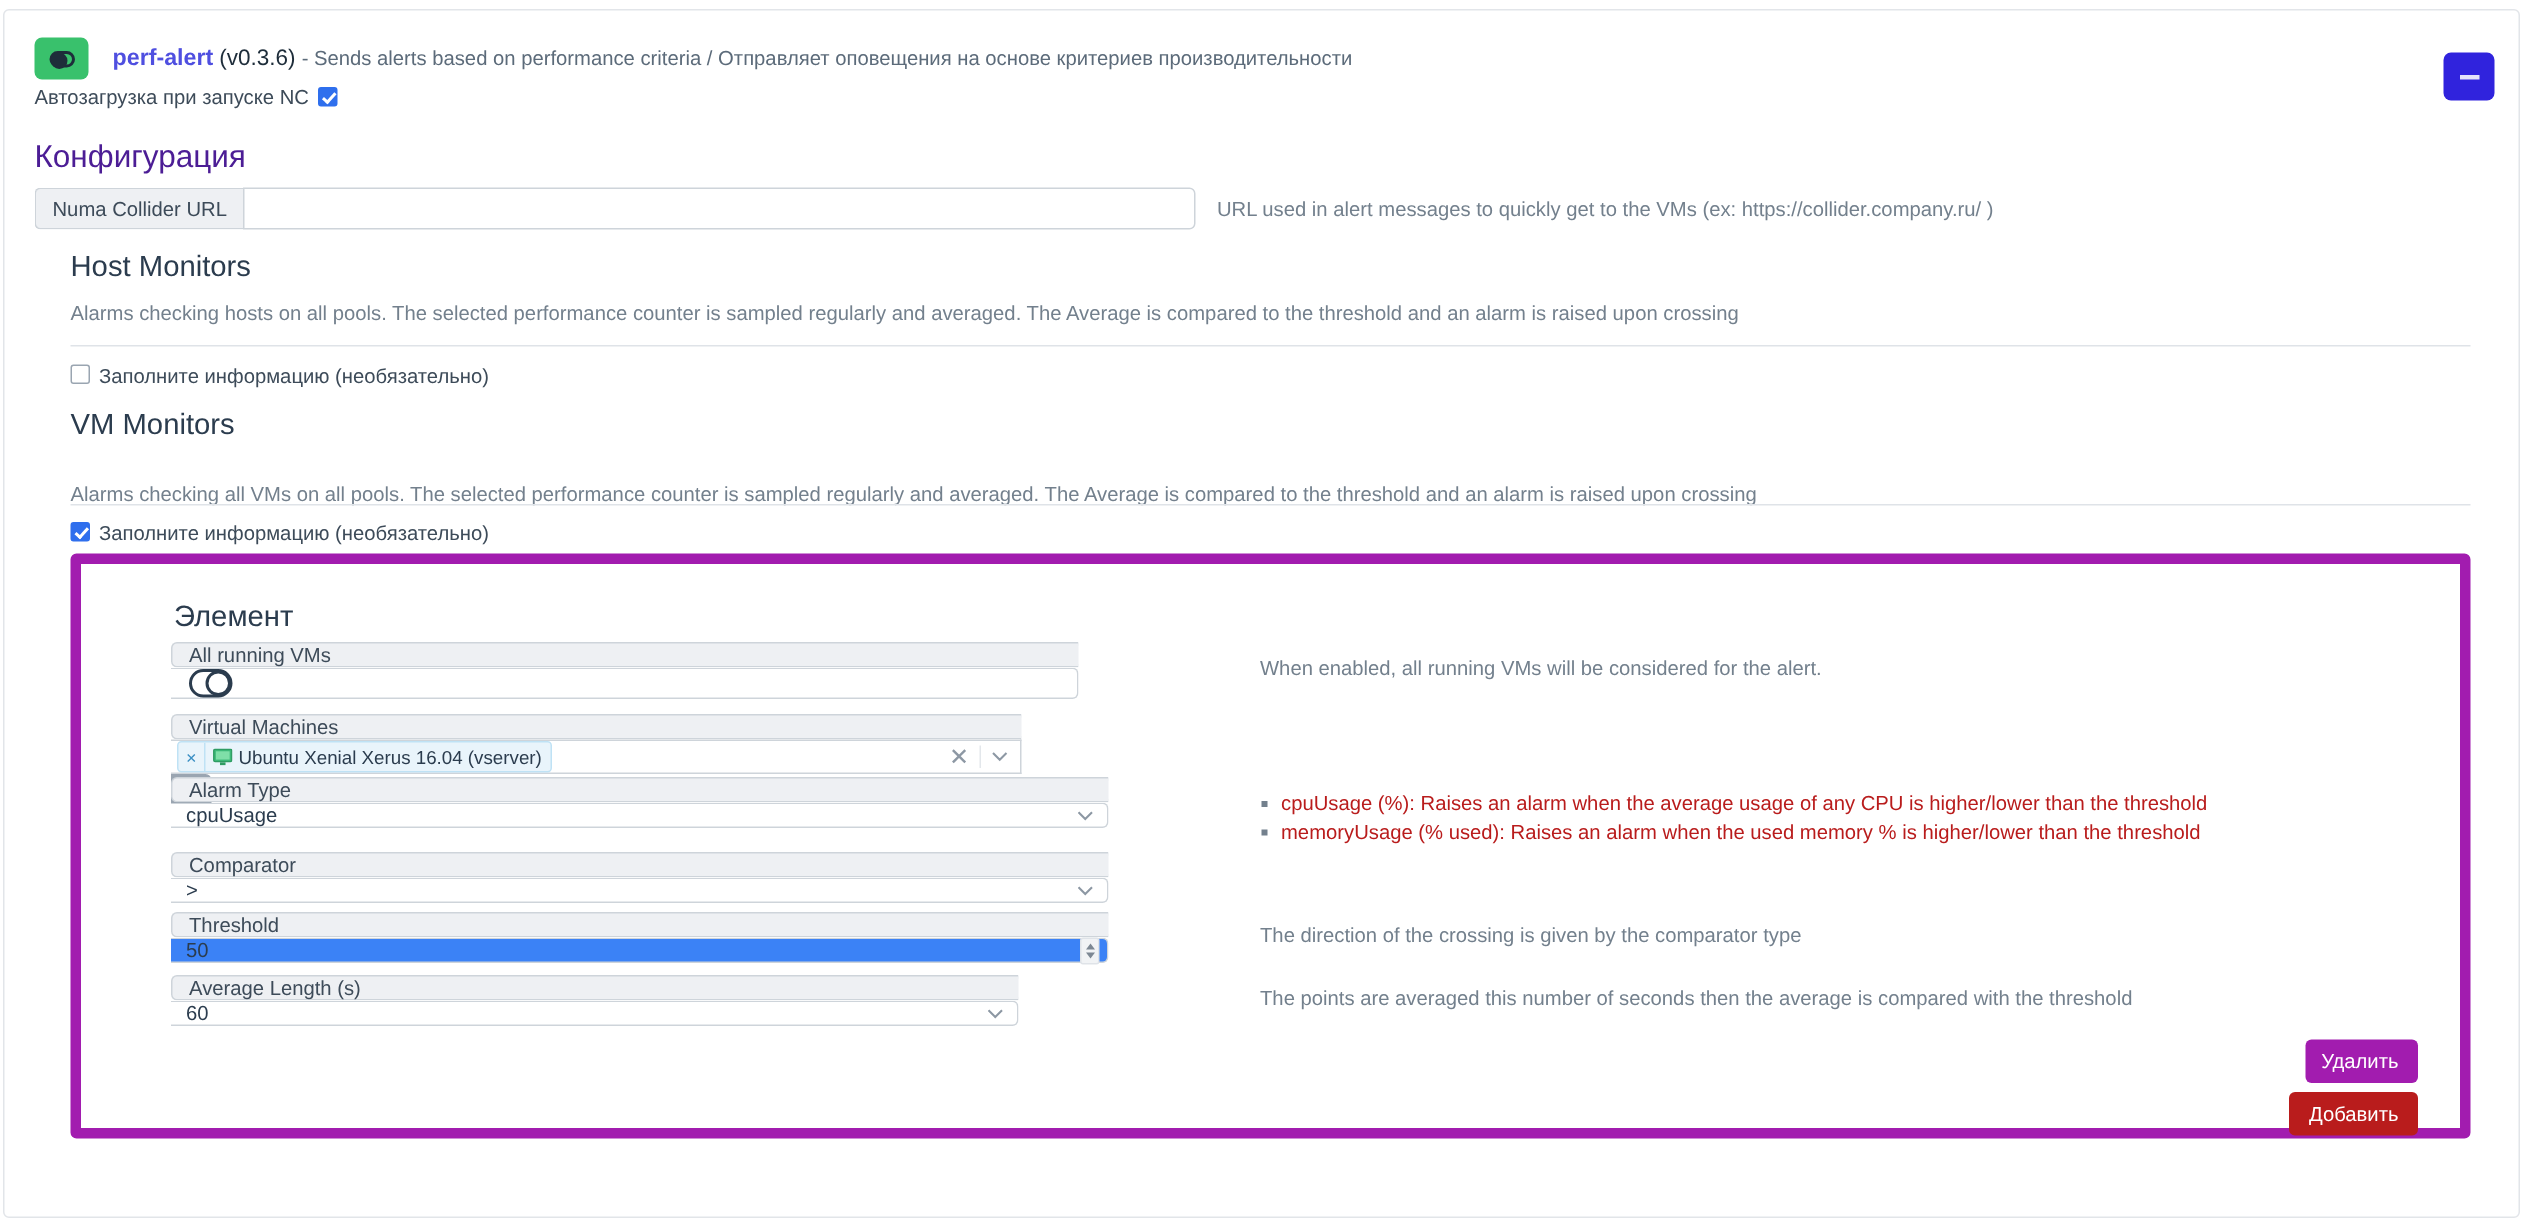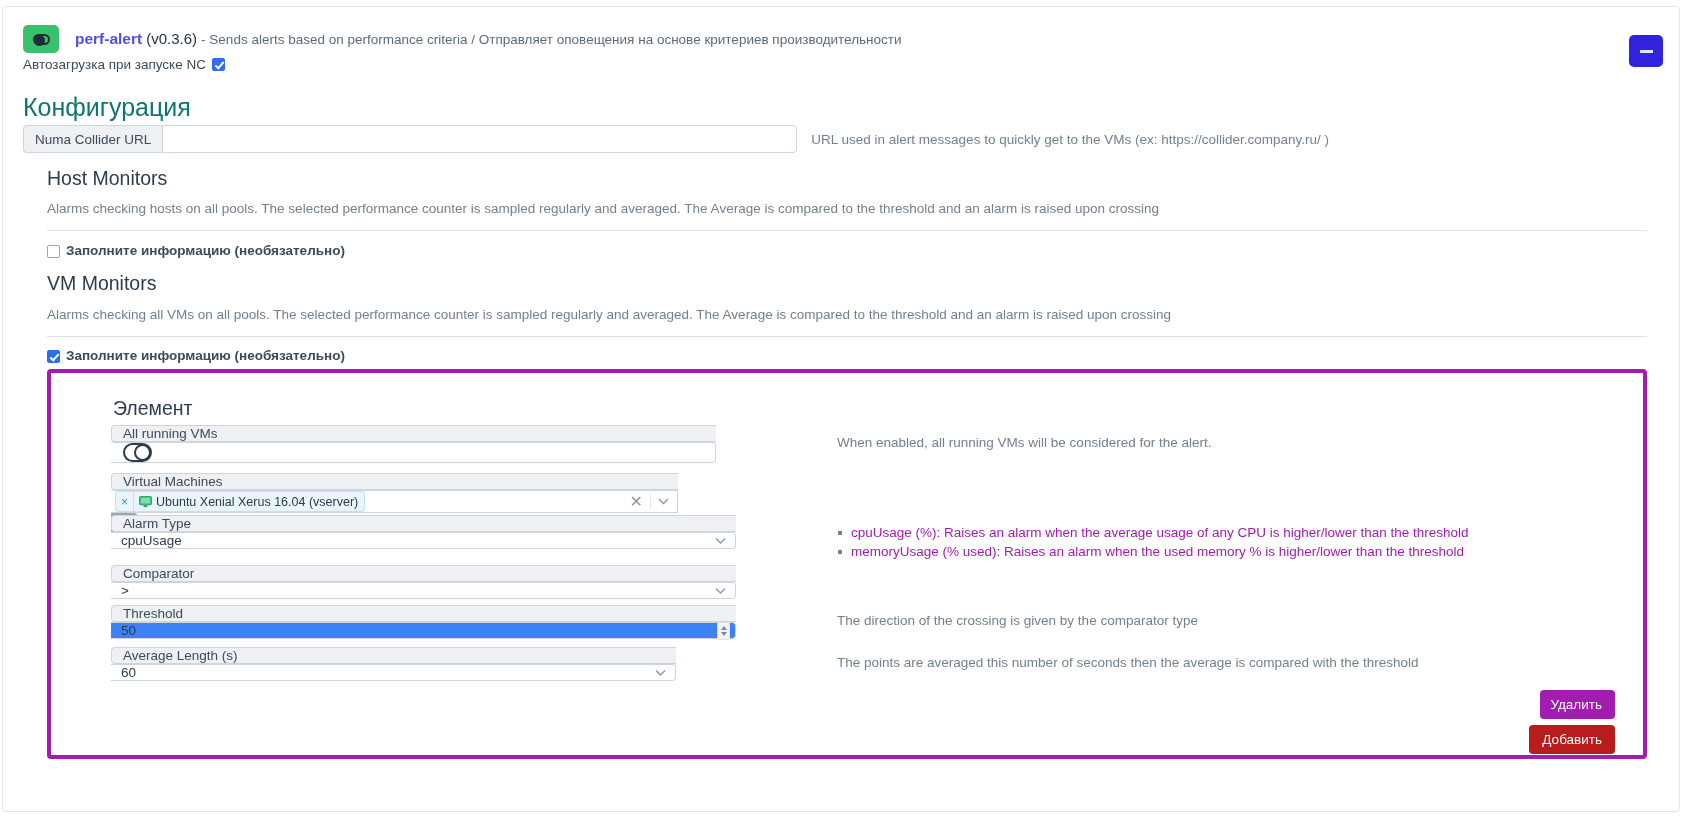--- a/index.html
+++ b/index.html
@@ -111,23 +111,23 @@
   }
   .minimize-btn .bar {
     width: 13px; height: 3px;
     background: #e4e2fb;
     display: block;
   }
   
   .cfg-title {
     position: absolute;
     left: 20px; top: 86px;
-    font-size: 25px;
+    font-size: 21px;
     font-weight: 400;
-    color: #0f766e;
+    color: #4c1d95;
   }
   .url-row {
     position: absolute;
     left: 20px; top: 118px;
     display: flex; align-items: center;
   }
   .input-group { display: flex; align-items: stretch; }
   .ig-label {
     background: #eef0f3;
     border: 1px solid #ced4da;
@@ -168,31 +168,30 @@
     font-size: 13.5px;
     color: #73808d;
   }
   .hr {
     position: absolute;
     height: 1px;
     background: #dfe3e8;
   }
   .opt-check {
     position: absolute;
-    display: flex; align-items: flex-end; gap: 6px;
+    display: flex; align-items: flex-start; gap: 6px;
     font-size: 13.5px;
     color: #3d4b59;
-    font-weight: bold;
   }
   
   .element-panel {
     position: absolute;
     left: 44px; top: 362px;
     width: 1600px; height: 390px;
-    border: 4px solid #a21caf;
+    border: 7px solid #a21caf;
     border-radius: 4px;
     background: #fff;
   }
   .element-title {
     position: absolute;
     left: 62px; top: 24px;
     font-size: 19.5px;
     color: #2b3c4e;
   }
   .frow { position: absolute; display: flex; align-items: center; }
@@ -334,21 +333,21 @@
     position: absolute;
     font-size: 13.5px;
     color: #73808d;
   }
   .help-list {
     position: absolute;
     left: 0; top: 0;
     margin: 0; padding: 0;
     list-style: none;
     font-size: 13.5px;
-    color: #a21caf;
+    color: #b91c1c;
   }
   .help-list li {
     position: relative;
     padding-left: 14px;
     line-height: 19px;
   }
   .help-list li::before {
     content: "";
     position: absolute;
     left: 1px; top: 8px;
@@ -407,21 +406,21 @@
 
     <div class="section-title" style="left:44px; top:160px;">Host Monitors</div>
     <div class="section-desc" style="left:44px; top:194px; width:1560px;">Alarms checking hosts on all pools. The selected performance counter is sampled regularly and averaged. The Average is compared to the threshold and an alarm is raised upon crossing</div>
     <div class="hr" style="left:44px; top:223px; width:1600px;"></div>
     <div class="opt-check" style="left:44px; top:236px;">
       <span class="cb"></span>
       <span>Заполните информацию (необязательно)</span>
     </div>
 
     <div class="section-title" style="left:44px; top:265px;">VM Monitors</div>
-    <div class="section-desc" style="left:44px; top:300px; width:1560px;">Alarms checking all VMs on all pools. The selected performance counter is sampled regularly and averaged. The Average is compared to the threshold and an alarm is raised upon crossing</div>
+    <div class="section-desc" style="left:44px; top:315px; width:1560px;">Alarms checking all VMs on all pools. The selected performance counter is sampled regularly and averaged. The Average is compared to the threshold and an alarm is raised upon crossing</div>
     <div class="hr" style="left:44px; top:329px; width:1600px;"></div>
     <div class="opt-check" style="left:44px; top:341px;">
       <span class="cb checked"></span>
       <span>Заполните информацию (необязательно)</span>
     </div>
 
     <div class="element-panel">
       <div class="element-title">Элемент</div>
 
       <div class="frow" style="left:60px; top:52px;">

